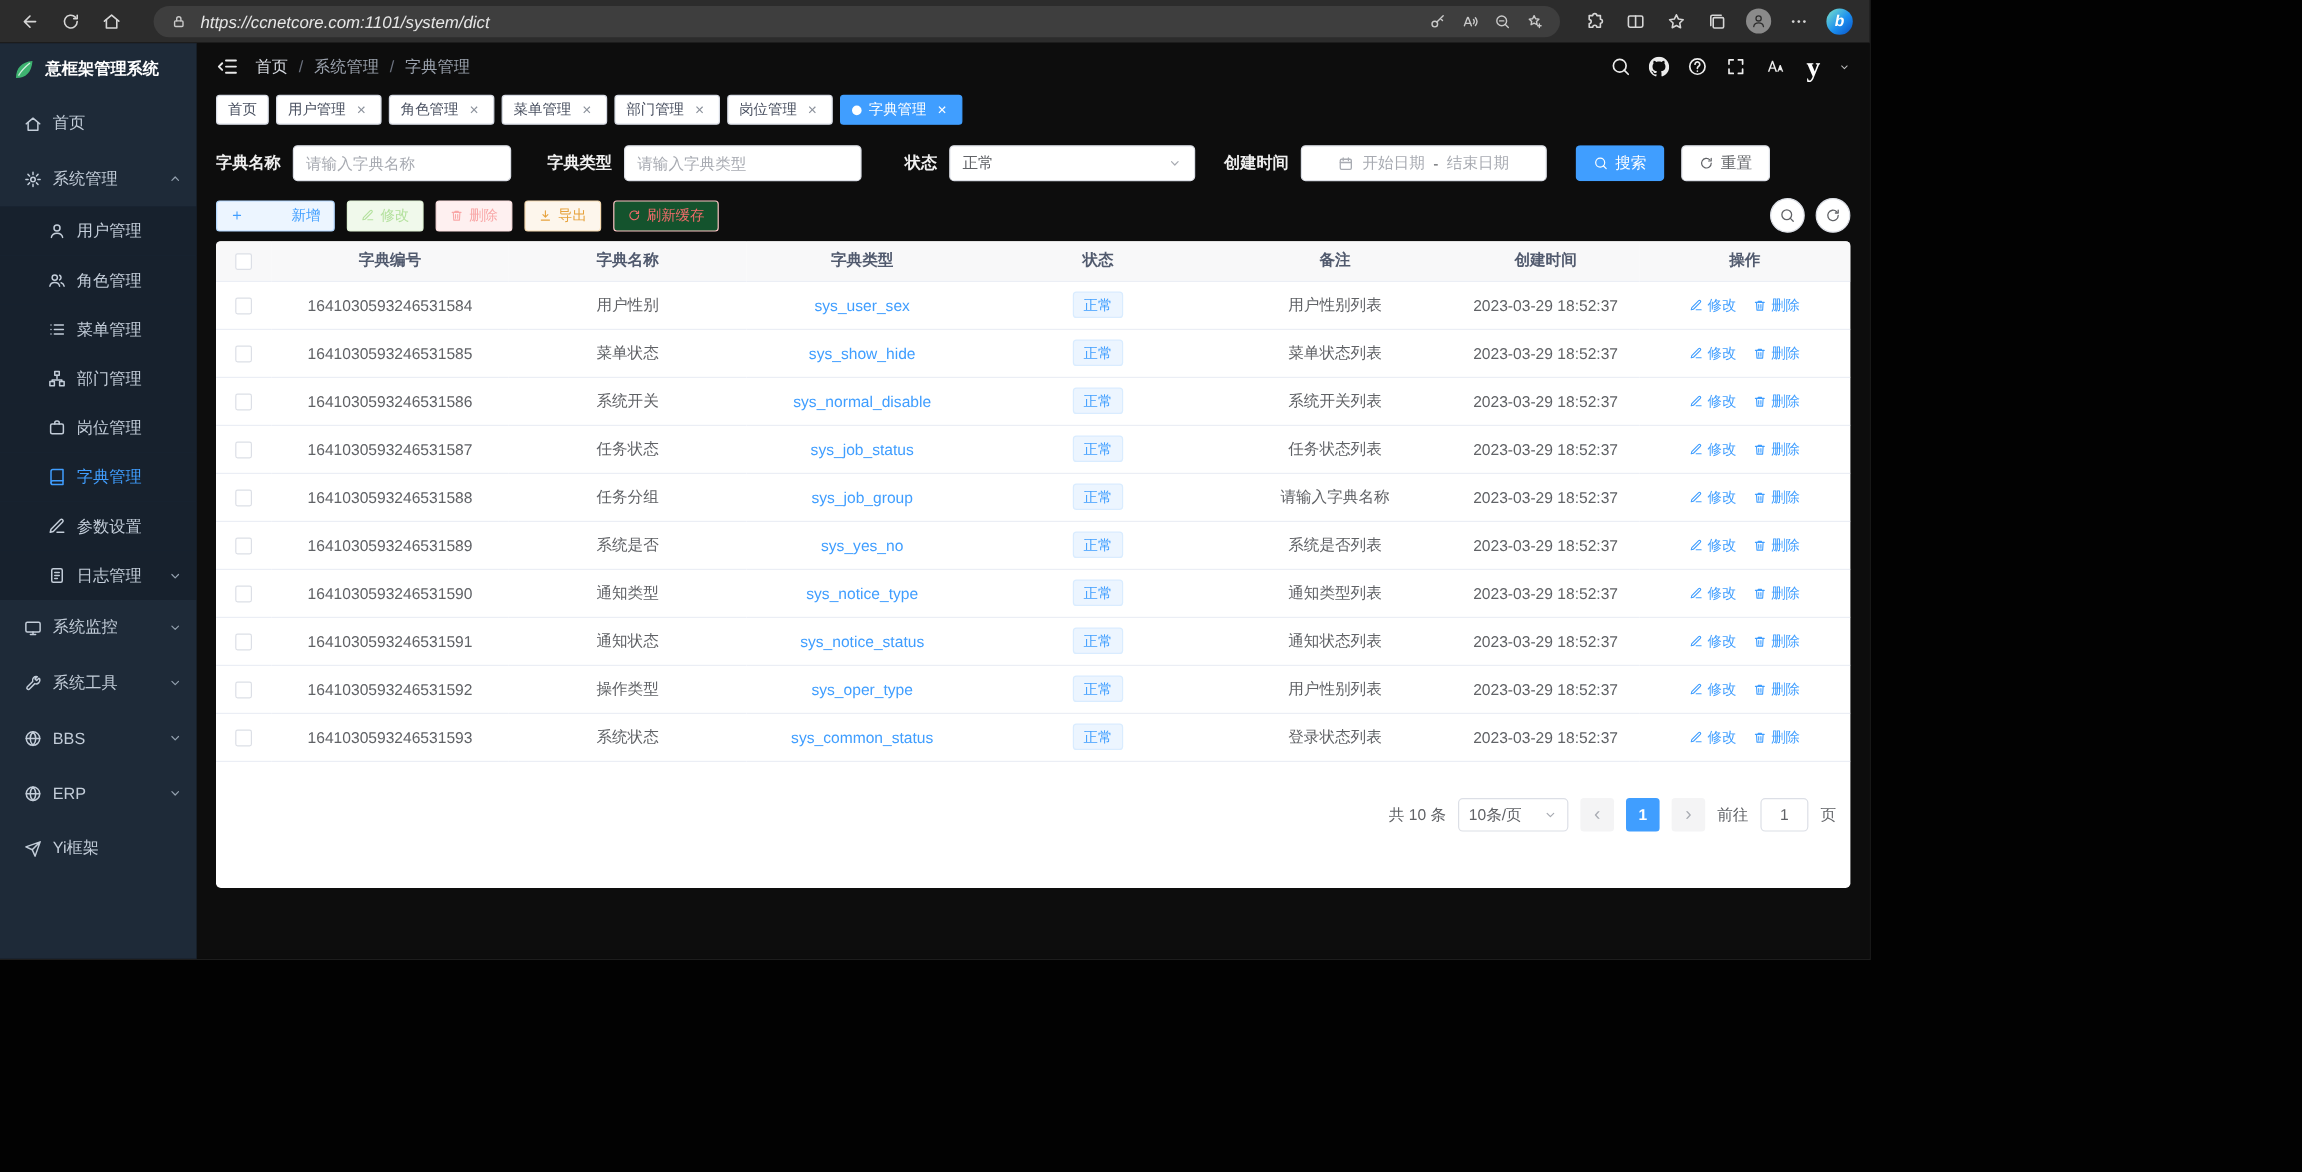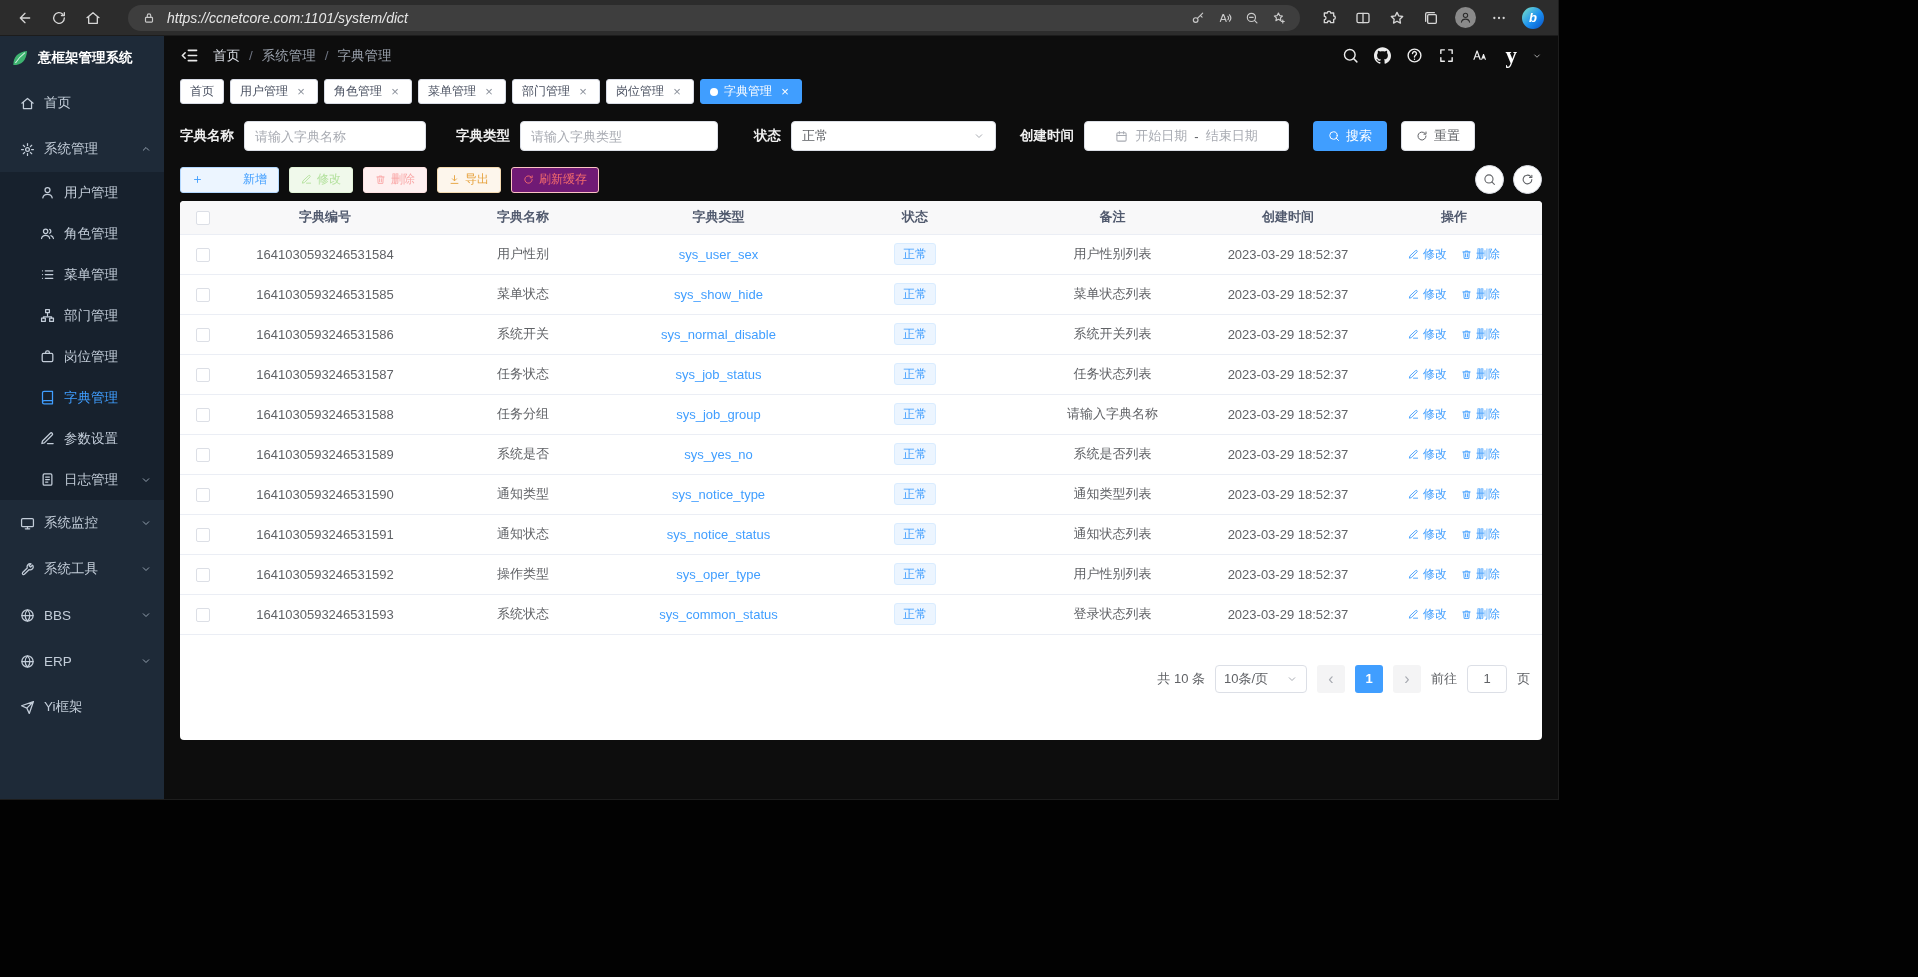--- a/index.html
+++ b/index.html
@@ -77,21 +77,21 @@
   .btn-primary { background:#409eff; color:#fff; }
   .btn-plain { background:#fff; color:#606266; border-color:#dcdfe6;margin-left:14px; }
 
   #toolbar { display:flex; align-items:center; padding:0 16px; gap:10px; flex:0 0 auto; }
   .chip { height:26px; border-radius:3px; display:flex; align-items:center; gap:5px; padding:0 11px; font-size:12px; cursor:pointer; border:1px solid; white-space:nowrap; }
   .chip .cic, .chip .cic svg { width:11px; height:11px; }
   .chip.add   { background:#ecf5ff; border-color:#b3d8ff; color:#409eff;gap:40px; }
   .chip.edit  { background:#f0f9eb; border-color:#e1f3d8; color:#b3e19d; cursor:not-allowed; }
   .chip.del   { background:#fef0f0; border-color:#fde2e2; color:#f9a7a7; cursor:not-allowed; }
   .chip.exp   { background:#fdf6ec; border-color:#f5dab1; color:#e6a23c; }
-  .chip.cache { background:#701a75; border-color:#fbc4c4; color:#f56c6c; }
+  .chip.cache { background:#14532d; border-color:#fbc4c4; color:#f56c6c; }
   .round-group { margin-left:auto; display:flex; gap:9px; }
   .rbtn { width:29px; height:29px; border-radius:50%; background:#fff; border:1px solid #dcdfe6; color:#606266; display:flex; align-items:center; justify-content:center; cursor:pointer; }
   .rbtn svg { width:13px; height:13px; }
 
   #card { margin:7px 16px 0; background:#fff; border-radius:4px; height:539px; flex:0 0 auto; overflow:hidden; }
   table { width:100%; border-collapse:collapse; table-layout:fixed; font-size:13px; color:#606266; }
   thead th { height:33px; background:#f8f8f9; color:#515a6e; font-weight:bold; border-bottom:1px solid #ebeef5; text-align:center; font-size:13px; }
   tbody td { height:40px; border-bottom:1px solid #ebeef5; text-align:center; white-space:nowrap; overflow:hidden; }
   .cbox { width:14px; height:14px; border:1px solid #dcdfe6; border-radius:2px; display:inline-block; vertical-align:middle; background:#fff; cursor:pointer; }
   .tag { display:inline-block; background:#ecf5ff; border:1px solid #d9ecff; color:#409eff; font-size:12px; height:22px; line-height:20px; padding:0 8px; border-radius:3px; }

